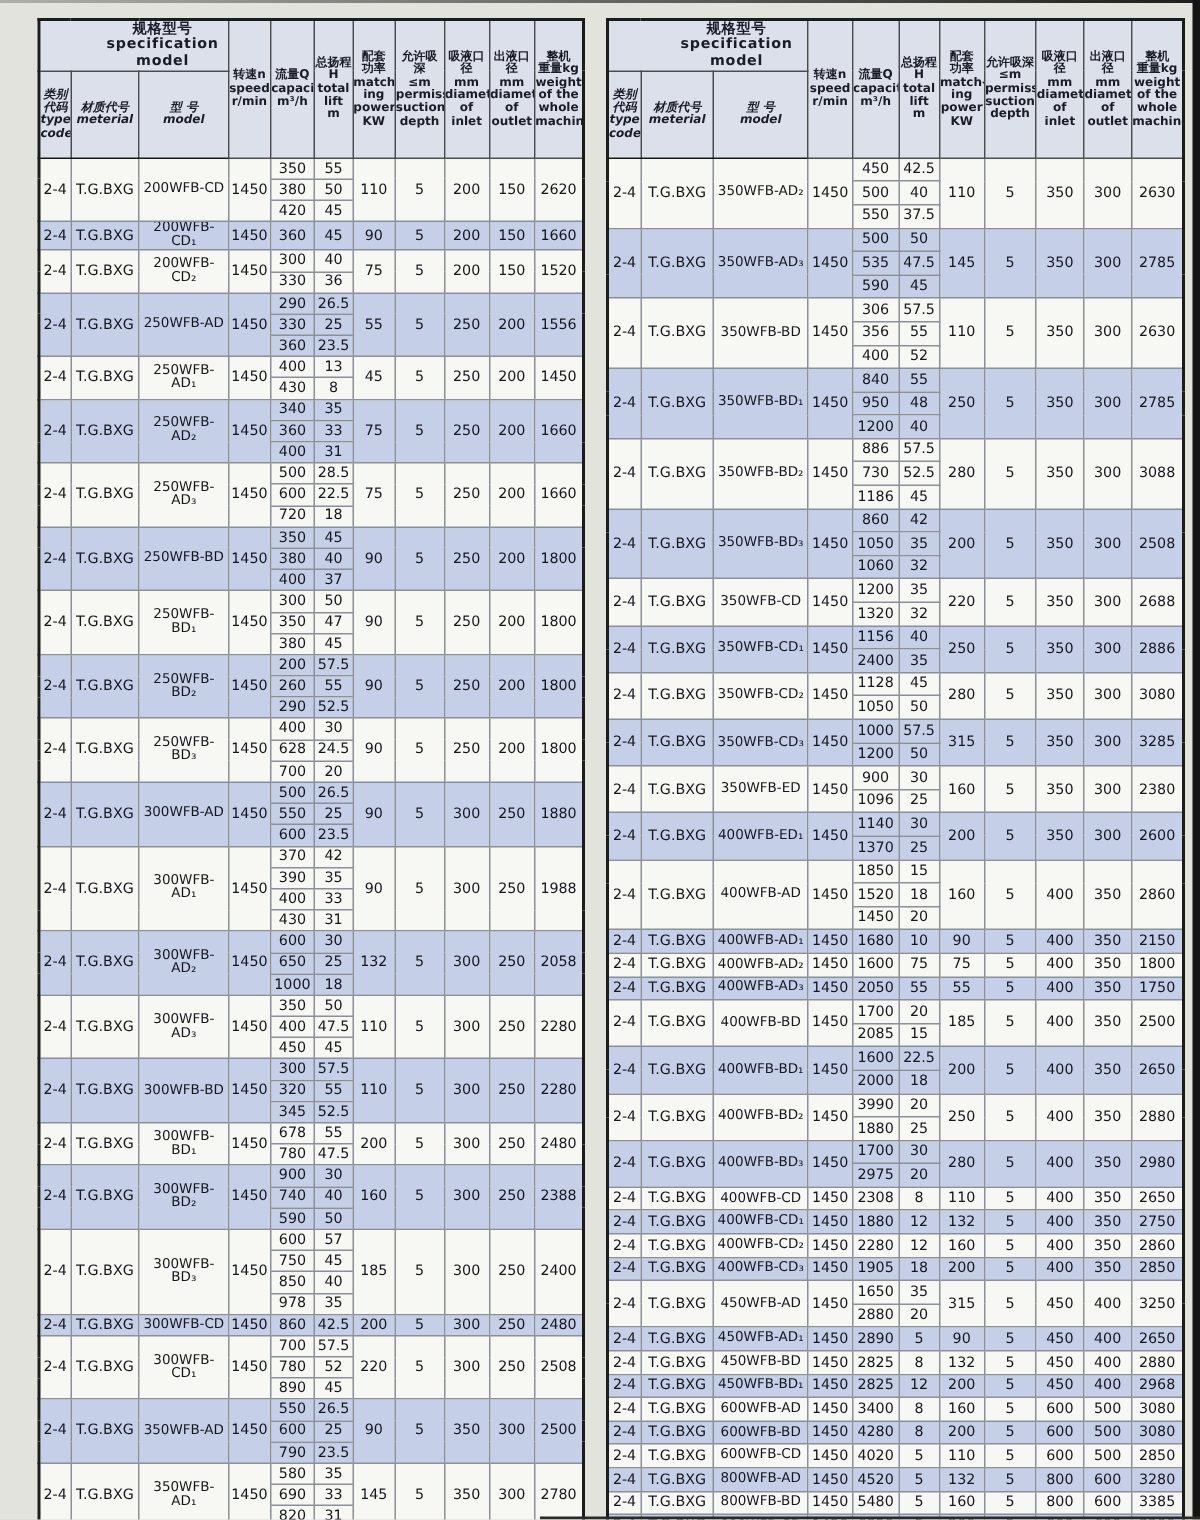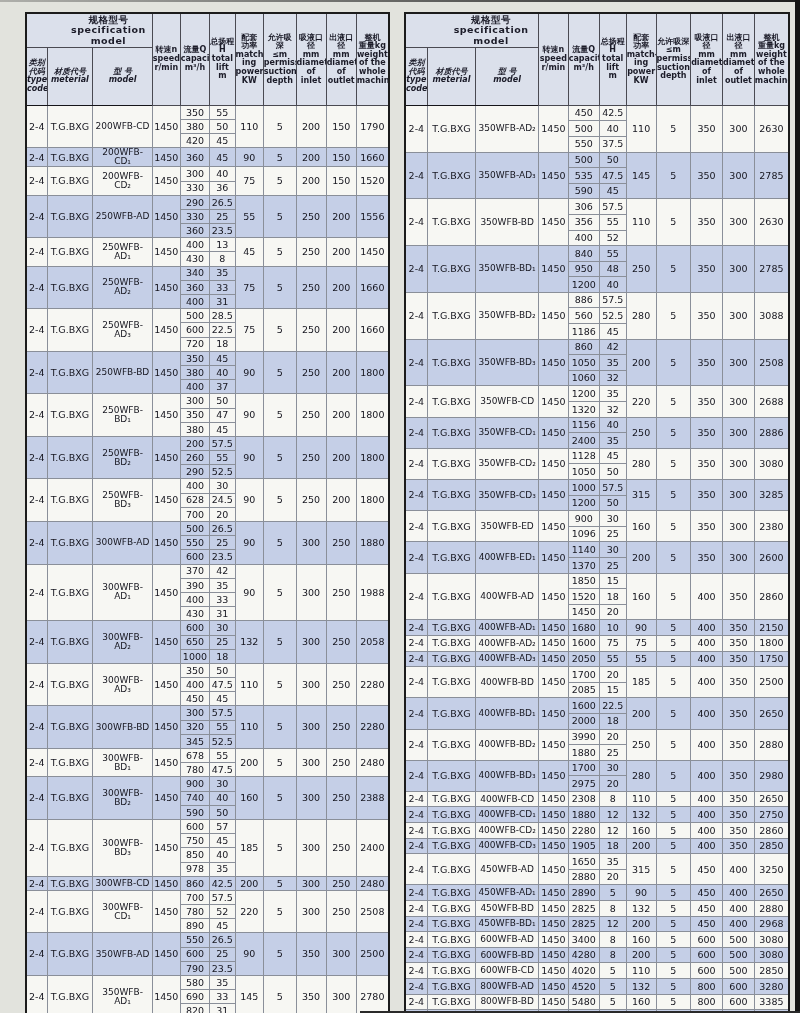--- a/index.html
+++ b/index.html
@@ -122,21 +122,21 @@
           <td class="code-cell" rowspan="3">2-4</td>
           <td class="material-cell" rowspan="3">T.G.BXG</td>
           <td class="model-cell" rowspan="3">200WFB-CD</td>
           <td class="speed-cell" rowspan="3">1450</td>
           <td class="capacity-cell">350</td>
           <td class="lift-cell">55</td>
           <td class="power-cell" rowspan="3">110</td>
           <td class="suction-cell" rowspan="3">5</td>
           <td class="inlet-cell" rowspan="3">200</td>
           <td class="outlet-cell" rowspan="3">150</td>
-          <td class="weight-cell" rowspan="3">1790</td>
+          <td class="weight-cell" rowspan="3">2620</td>
         </tr>
         <tr class="">
           <td class="capacity-cell">380</td>
           <td class="lift-cell">50</td>
         </tr>
         <tr class="">
           <td class="capacity-cell">420</td>
           <td class="lift-cell">45</td>
         </tr>
         <tr class="block-start">
@@ -740,21 +740,21 @@
           <td class="speed-cell" rowspan="3">1450</td>
           <td class="capacity-cell">886</td>
           <td class="lift-cell">57.5</td>
           <td class="power-cell" rowspan="3">280</td>
           <td class="suction-cell" rowspan="3">5</td>
           <td class="inlet-cell" rowspan="3">350</td>
           <td class="outlet-cell" rowspan="3">300</td>
           <td class="weight-cell" rowspan="3">3088</td>
         </tr>
         <tr class="">
-          <td class="capacity-cell">560</td>
+          <td class="capacity-cell">730</td>
           <td class="lift-cell">52.5</td>
         </tr>
         <tr class="">
           <td class="capacity-cell">1186</td>
           <td class="lift-cell">45</td>
         </tr>
         <tr class="block-start">
           <td class="hl code-cell" rowspan="3">2-4</td>
           <td class="hl material-cell" rowspan="3">T.G.BXG</td>
           <td class="hl model-cell" rowspan="3">350WFB-BD₃</td>

